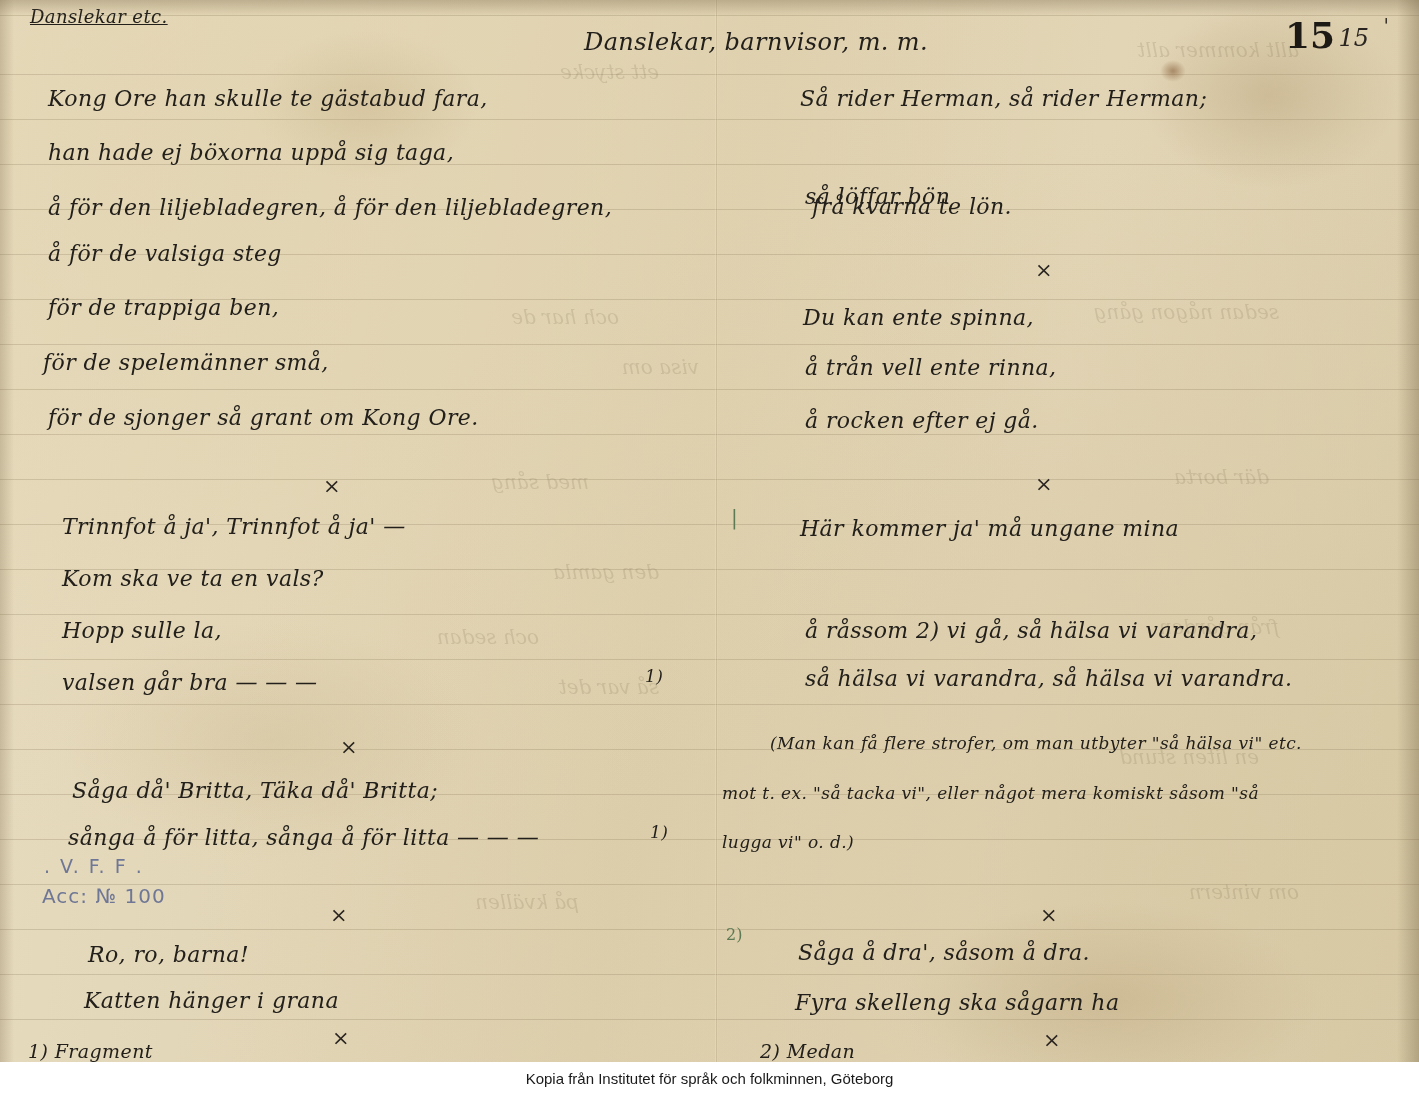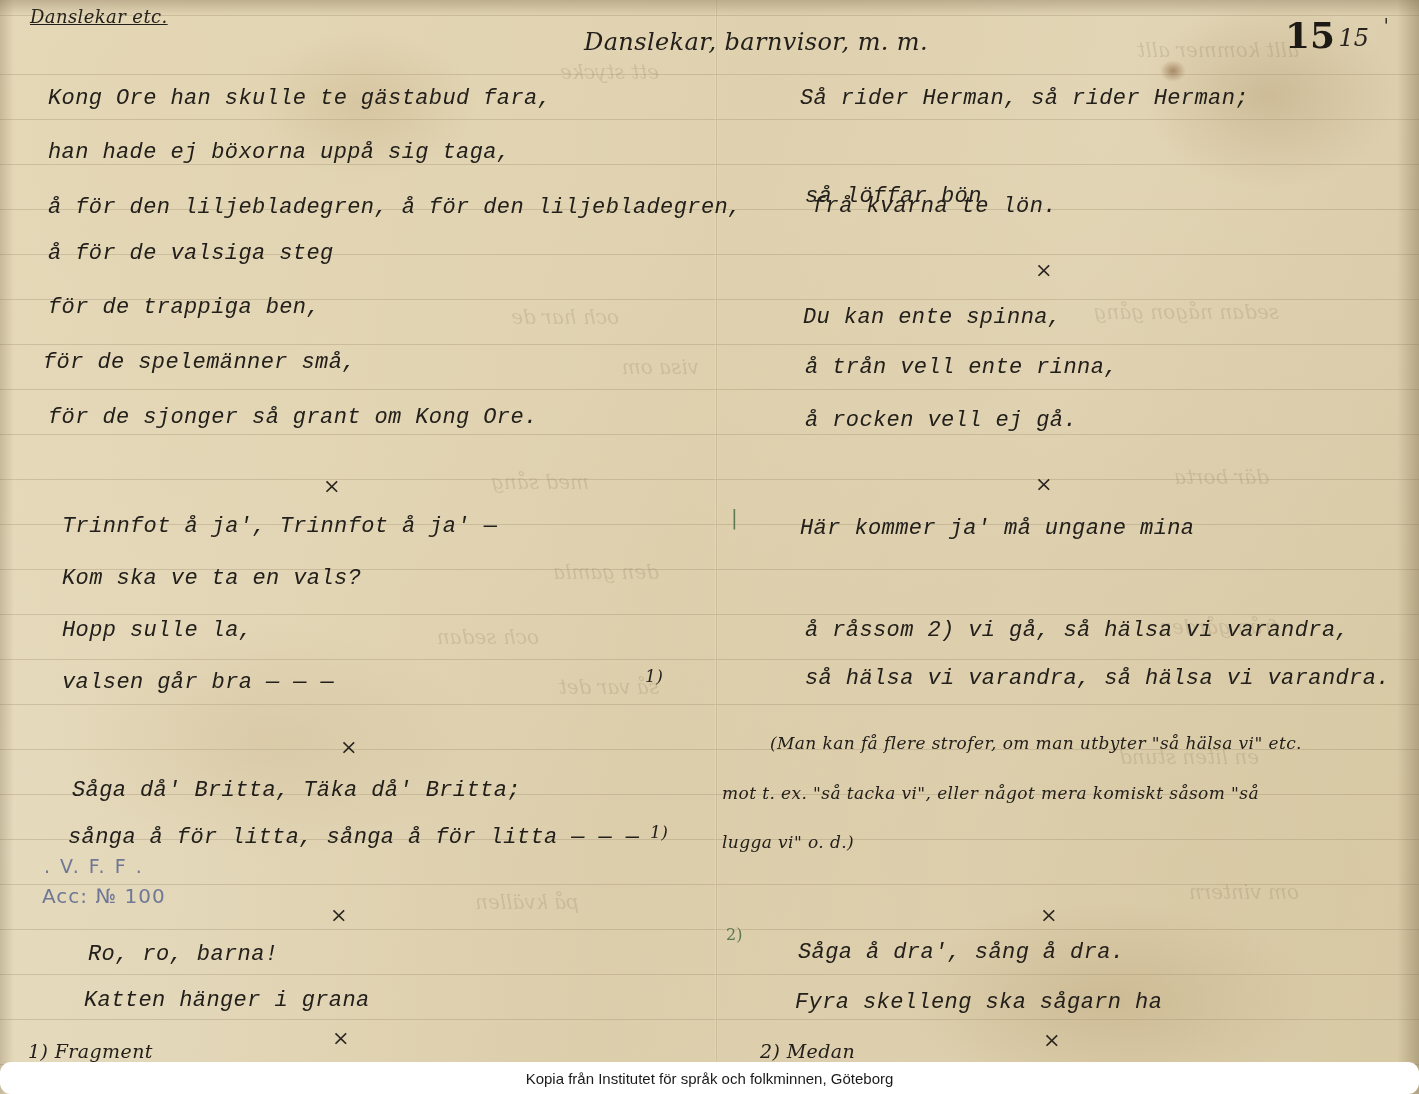--- a/index.html
+++ b/index.html
@@ -79,21 +79,20 @@
     font-family: "DejaVu Serif", serif;
     font-style: italic;
     color: #23201c;
     white-space: nowrap;
     letter-spacing: 0.4px;
   }
 
   .line {
     font-size: 22px;
     line-height: 1;
-    font-family: Liberation Mono, monospace;
   }
 
   .small {
     font-size: 17px;
   }
 
   #header-left {
     left: 30px;
     top: 6px;
     font-size: 18px;
@@ -193,21 +192,20 @@
     bottom: 0;
     width: 1419px;
     height: 32px;
     background: #ffffff;
     color: #1a1a1a;
     font-family: "Liberation Sans", sans-serif;
     font-size: 15px;
     display: flex;
     align-items: center;
     justify-content: center;
-    border-radius: 11px;
   }
 
   .edge-shadow-top {
     position: absolute;
     left: 0; top: 0; width: 1419px; height: 16px;
     background: linear-gradient(to bottom, rgba(120,104,74,0.35), rgba(120,104,74,0));
     pointer-events: none;
   }
   .edge-shadow-right {
     position: absolute;
@@ -295,35 +293,35 @@
   <div class="hand" id="footnote-1"><span>1)</span> <span>Fragment</span></div>
 
   <div class="hand line" style="left:800px; top:88px;">Så rider Herman, så rider Herman;</div>
   <div class="hand line" style="left:805px; top:142px;margin-top:44px;">så löffar bön</div>
   <div class="hand line" style="left:812px; top:196px;">frå kvarna te lön.</div>
 
   <div class="xsep" style="left:1035px; top:258px;">×</div>
 
   <div class="hand line" style="left:803px; top:307px;">Du kan ente spinna,</div>
   <div class="hand line" style="left:805px; top:357px;">å trån vell ente rinna,</div>
-  <div class="hand line" style="left:805px; top:410px;">å rocken vell ej gå.</div>
+  <div class="hand line" style="left:805px; top:410px;">å rocken efter ej gå.</div>
 
   <div class="xsep" style="left:1035px; top:472px;">×</div>
 
   <div class="hand line" style="left:800px; top:518px;text-align:right;">Här kommer ja' må ungane mina</div>
   <div class="hand line" style="left:805px; top:620px;">å råssom 2) vi gå, så hälsa vi varandra,</div>
   <div class="hand line" style="left:805px; top:668px;">så hälsa vi varandra, så hälsa vi varandra.</div>
 
   <div class="hand small" style="left:722px; top:733px;margin-left:48px;">(Man kan få flere strofer, om man utbyter "så hälsa vi" etc.</div>
   <div class="hand small" style="left:722px; top:783px;">mot t. ex. "så tacka vi", eller något mera komiskt såsom "så</div>
   <div class="hand small" style="left:722px; top:832px;">lugga vi" o. d.)</div>
 
   <div class="xsep" style="left:1040px; top:903px;">×</div>
 
-  <div class="hand line" style="left:798px; top:942px;">Såga å dra', sång å dra.</div>
+  <div class="hand line" style="left:798px; top:942px;">Såga å dra', såsom å dra.</div>
   <div class="hand line" style="left:795px; top:992px;">Fyra skelleng ska sågarn ha</div>
 
   <div class="xsep" style="left:1043px; top:1028px;">×</div>
 
   <div class="hand" id="footnote-2"><span>2)</span> <span>Medan</span></div>
 
   <div id="green-1">|</div>
   <div id="green-2">2)</div>
 
   <div class="edge-shadow-top"></div>

